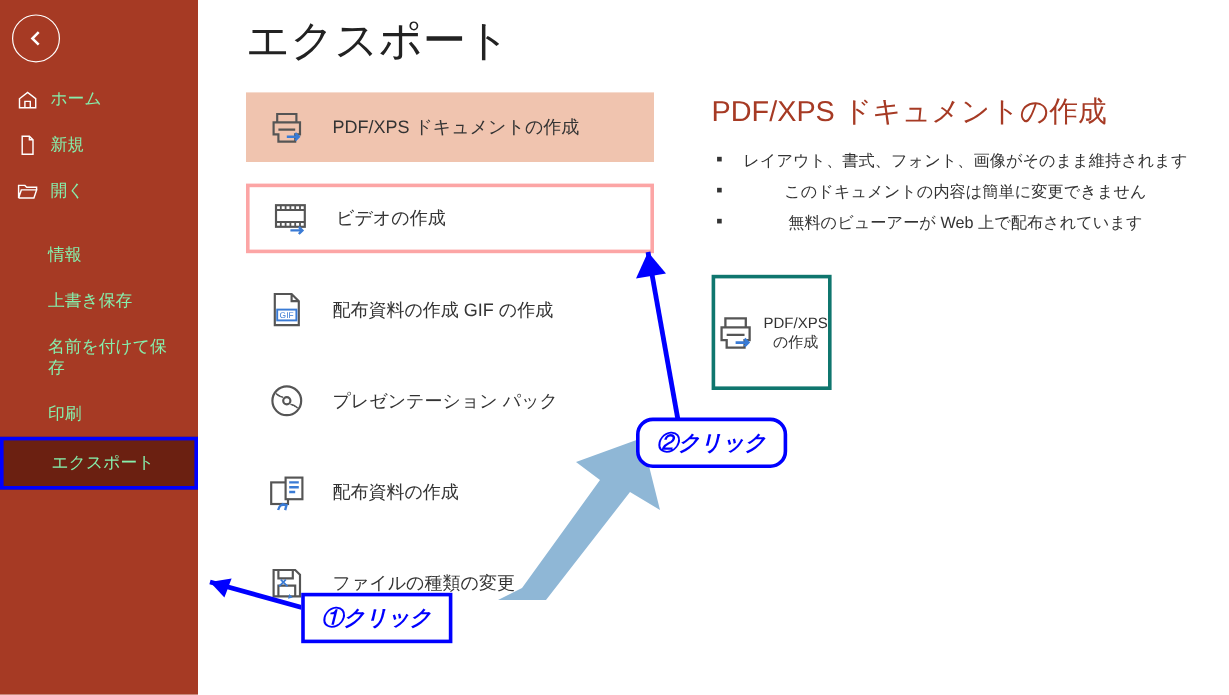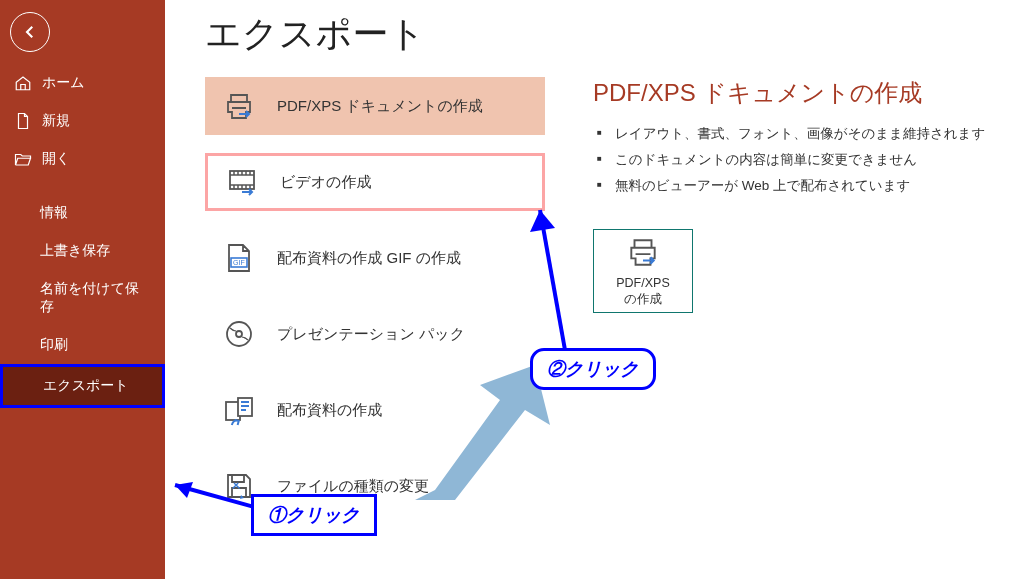--- a/index.html
+++ b/index.html
@@ -1,20 +1,20 @@
 <!DOCTYPE html>
 <html><head>
 <meta charset="utf-8">
 <style>
   * { box-sizing: border-box; margin: 0; padding: 0; }
   html, body { width: 1024px; height: 579px; font-family: "Yu Gothic UI", "Meiryo", sans-serif; overflow: hidden; background: #fff; }
   .app { display: flex; width: 100%; height: 100%; }
 
   
-  .sidebar { width: 165px; background: #A63A24; color: #ffffff; display: flex; flex-direction: column; padding-top: 8px; }
+  .sidebar { width: 165px; background: #A63A24; color: #86efac; display: flex; flex-direction: column; padding-top: 8px; }
   .back-btn { width: 40px; height: 40px; margin: 4px 10px 12px 10px; border: 1.5px solid #fff; border-radius: 50%; display: flex; align-items: center; justify-content: center; cursor: pointer; }
   .back-btn svg { width: 18px; height: 18px; }
   .side-item { display: flex; align-items: center; gap: 10px; padding: 10px 14px; font-size: 14px; cursor: pointer; }
   .side-item.indent { padding-left: 40px; }
   .side-item.selected { background: #6b2011; }
   .side-sep { height: 16px; }
   .side-icon { width: 18px; height: 18px; flex: 0 0 18px; }
   .annot-box-side { border: 3px solid #0000ff; }
 
   
@@ -23,25 +23,25 @@
 
   .export-row { display: flex; gap: 48px; }
   .options { width: 340px; display: flex; flex-direction: column; gap: 18px; }
   .opt { display: flex; align-items: center; gap: 22px; height: 58px; padding: 0 18px; cursor: pointer; font-size: 15px; color: #333; }
   .opt .opt-icon { width: 32px; height: 32px; flex: 0 0 32px; display: flex; align-items: center; justify-content: center; }
   .opt.selected { background: #F0C4AF; }
   .annot-box-opt { border: 3px solid #fca5a5; }
 
   .detail { flex: 1; padding-right: 30px; }
   .detail-title { color: #A63A24; font-size: 24px; font-weight: 400; margin-bottom: 12px; }
-  .detail ul { list-style: none; }
+  .detail ul { list-style: none; text-align: center; }
   .detail li { font-size: 13.5px; color: #333; padding: 4px 0 4px 22px; position: relative; }
   .detail li::before { content: "■"; position: absolute; left: 4px; top: 7px; font-size: 8px; color: #333; }
 
-  .action-tile { margin-top: 30px; width: 100px; height: 84px; border: 1px solid #0f766e; background: #fff; display: flex; flex-direction: column; align-items: center; justify-content: center; gap: 6px; cursor: pointer; }
+  .action-tile { margin-top: 30px; width: 100px; height: 96px; border: 3px solid #0f766e; background: #fff; display: flex; flex-direction: row; align-items: center; justify-content: center; gap: 6px; cursor: pointer; }
   .action-tile .tile-icon { width: 34px; height: 34px; }
   .action-tile .tile-label { font-size: 12.5px; color: #333; text-align: center; line-height: 1.3; }
 
   
   .annot { position: absolute; pointer-events: none; }
   .callout { border: 3px solid #0000ff; background: #fff; color: #0000ff; font-size: 18px; font-weight: 600; padding: 6px 14px; font-style: italic; }
   svg.arrow path, svg.arrow polygon { fill: #0000ff; }
   svg.arrow-lg path, svg.arrow-lg polygon { fill: #8fb7d6; }
 </style>
 </head>

